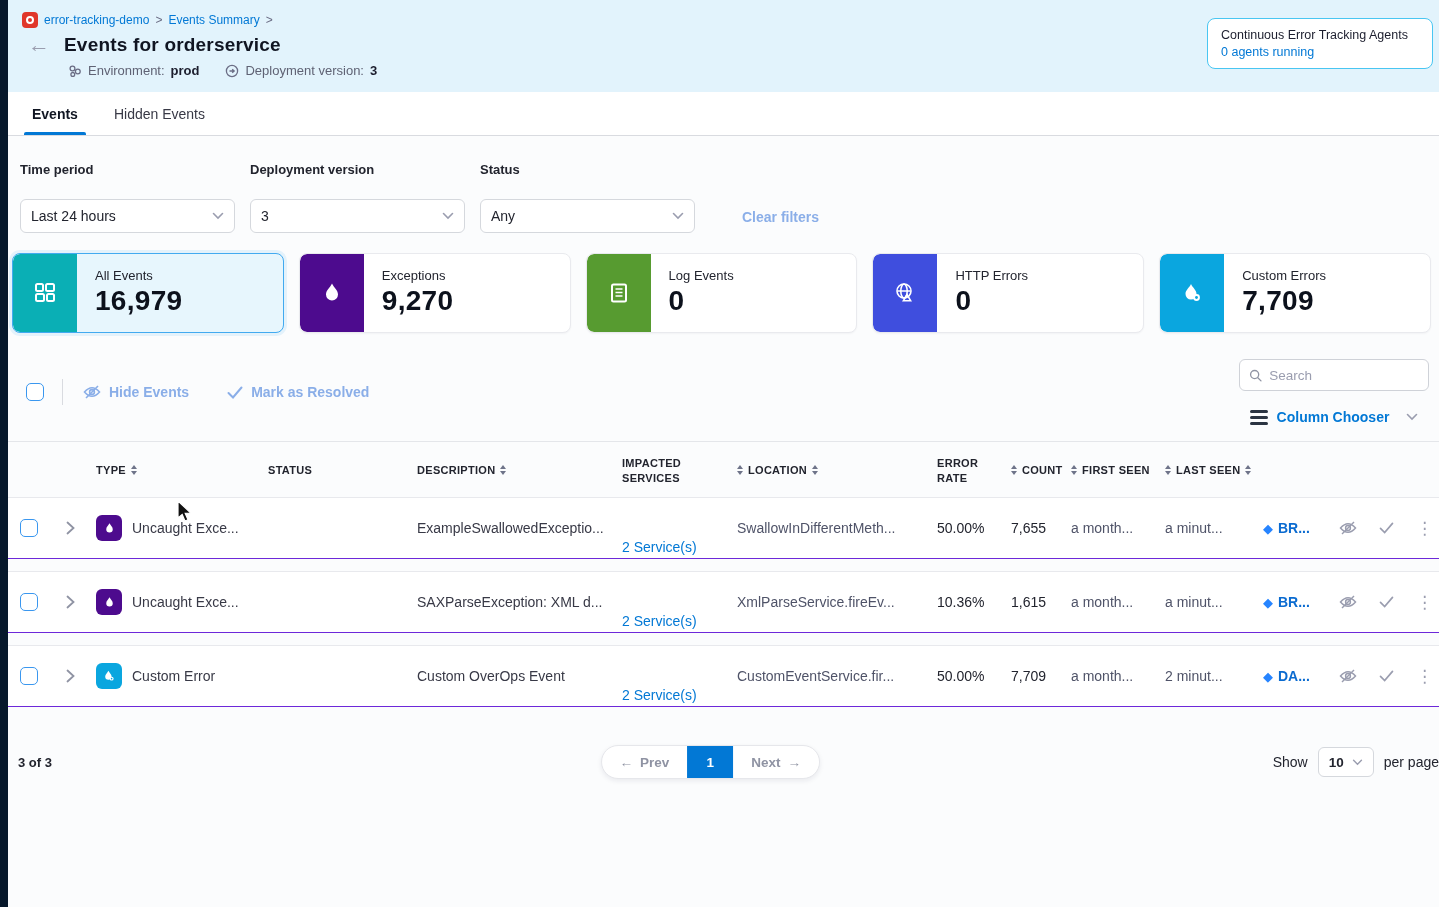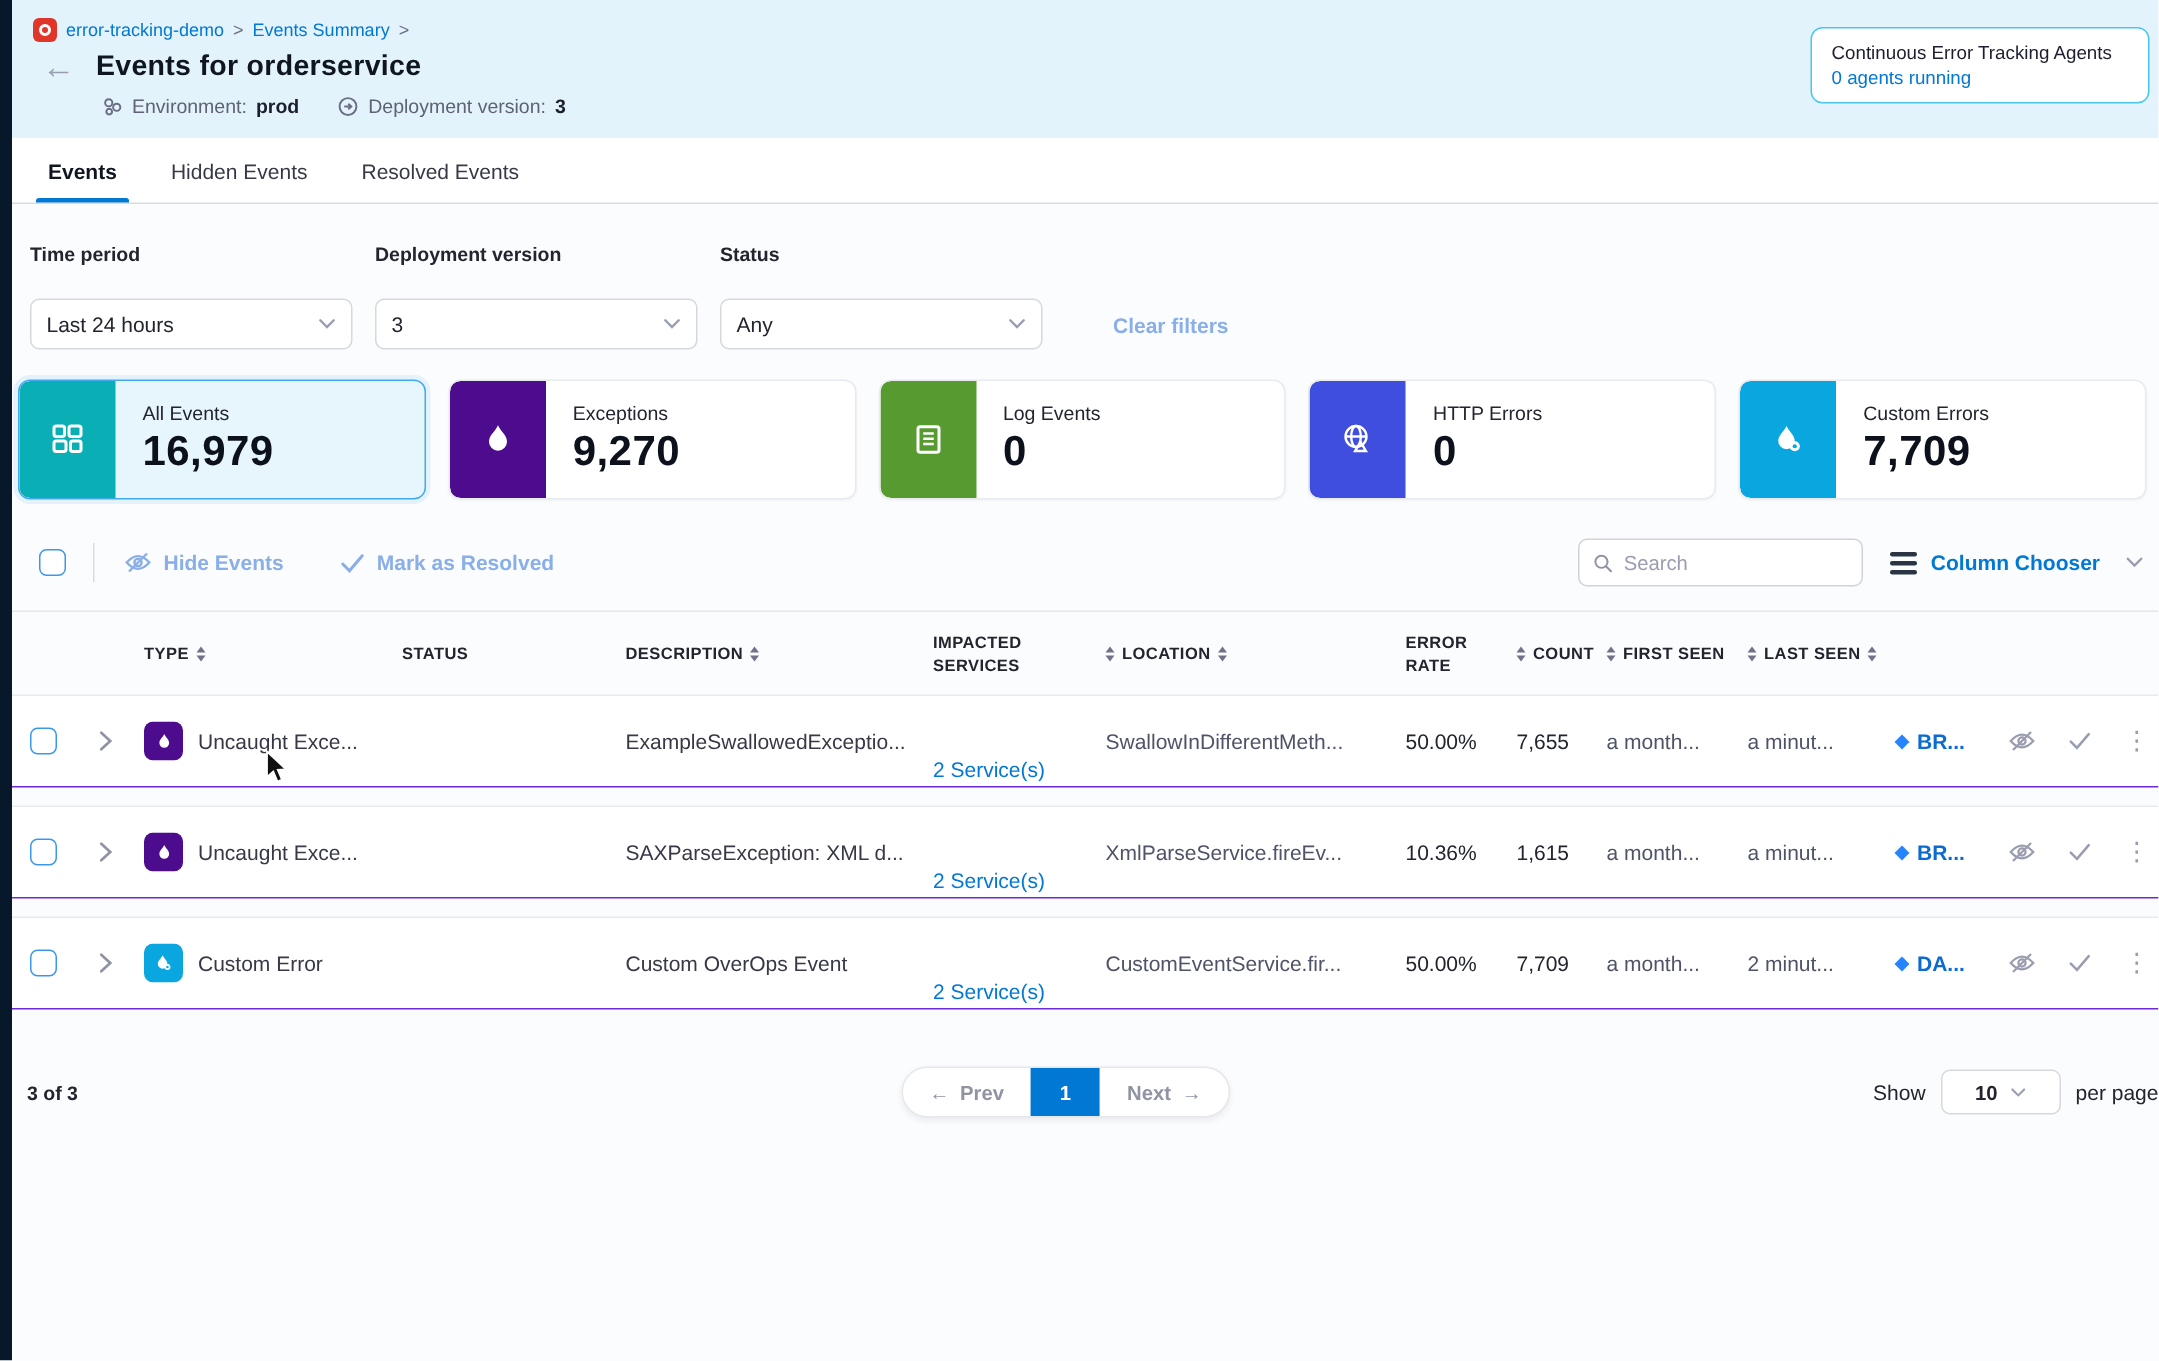--- a/index.html
+++ b/index.html
@@ -49,21 +49,21 @@
   .card-icon { width:64px; display:flex; align-items:center; justify-content:center; border-radius:7px 0 0 7px; flex:none; }
   .card-body { padding:14px 0 0 18px; }
   .card-label { font-size:13px; color:#22242e; }
   .card-value { font-size:28px; font-weight:700; color:#0c111c; margin-top:2px; letter-spacing:.3px; }
 
   
   .toolbar { display:flex; align-items:center; padding:26px 10px 16px 18px; }
   .checkbox { width:18px; height:18px; border:1.5px solid #3a97ef; border-radius:5px; background:#fff; cursor:pointer; flex:none; }
   .vdivider { width:1px; height:26px; background:#d9dbe0; margin:0 20px 0 18px; }
   .tool-btn { display:flex; align-items:center; gap:8px; font-size:14px; font-weight:700; color:#8aaee8; margin-right:38px; cursor:pointer; }
-  .toolbar-right { margin-left:auto; display:flex; align-items:center; gap:18px; }
+  .toolbar-right { margin-left:auto; display:flex; align-items:center; gap:18px;flex-direction:column; }
   .search-box { width:190px; height:32px; border:1px solid #cfd2d8; border-radius:6px; background:#fff; display:flex; align-items:center; padding:0 9px; gap:7px; }
   .search-box input { border:none; outline:none; width:100%; font-size:13.5px; color:#22242e; font-family:inherit; background:transparent; }
   .search-box input::placeholder { color:#9a9daf; }
   .col-chooser { display:flex; align-items:center; gap:9px; cursor:pointer; }
   .burger { display:flex; flex-direction:column; gap:3px; }
   .burger i { width:18px; height:3px; background:#2b3442; border-radius:2px; }
   .col-chooser-label { font-size:14px; font-weight:700; color:#0278d5; }
 
   
   .grid-row { display:grid; grid-template-columns:42px 40px 172px 155px 205px 115px 200px 74px 60px 94px 98px 76px 1fr; align-items:center; }
@@ -89,21 +89,21 @@
   .action-icon { color:#9a9daf; cursor:pointer; display:flex; align-items:center; }
   .kebab { font-size:17px; color:#9a9daf; letter-spacing:0; cursor:pointer; }
 
   
   .footer { display:flex; align-items:center; padding:28px 0 0 10px; position:relative; }
   .result-count { font-size:13px; font-weight:700; color:#22242e; }
   .pager { position:absolute; left:50%; transform:translateX(-56%); display:flex; align-items:stretch; background:#fff; border:1px solid #e6e7eb; border-radius:18px; overflow:hidden; box-shadow:0 2px 5px rgba(20,30,60,.08); height:34px; }
   .pager-btn { display:flex; align-items:center; gap:7px; padding:0 18px; font-size:13.5px; font-weight:600; color:#8f93a3; cursor:pointer; }
   .pager-page { width:46px; display:flex; align-items:center; justify-content:center; background:#0278d5; color:#fff; font-size:13.5px; font-weight:600; cursor:pointer; }
   .page-size { margin-left:auto; display:flex; align-items:center; gap:10px; font-size:14px; color:#22242e; padding-right:0; }
-  .size-select { width:80px; height:30px; border:1px solid #d5d8dd; border-radius:6px; background:#fff; display:flex; align-items:center; justify-content:center; gap:8px; font-size:13.5px; font-weight:600; cursor:pointer; }
+  .size-select { width:56px; height:30px; border:1px solid #d5d8dd; border-radius:6px; background:#fff; display:flex; align-items:center; justify-content:center; gap:8px; font-size:13.5px; font-weight:600; cursor:pointer; }
   .per-page { white-space:nowrap; }
 
   .cursor { position:absolute; left:176px; top:500px; z-index:50; pointer-events:none; }
 </style>
 </head>
 <body>
 
 <div class="nav-strip"></div>
 
 <div class="page">
@@ -147,21 +147,20 @@
     </div>
     <div class="agents-card">
       <div class="agents-title">Continuous Error Tracking Agents</div>
       <div class="agents-link">0 agents running</div>
     </div>
   </div>
 
   <div class="tabbar">
     <div class="tab active">Events</div>
     <div class="tab">Hidden Events</div>
-    <div class="tab">Resolved Events</div>
   </div>
 
   <div class="filters">
     <div class="filter-group">
       <div class="filter-label">Time period</div>
       <div class="select">
         <span>Last 24 hours</span>
         <svg width="12" height="8" viewBox="0 0 12 8">
             <path d="M1.5 1.5 L6 6 L10.5 1.5" fill="none" stroke="#9a9daf" stroke-width="1.6" stroke-linecap="round"></path>
           </svg>

